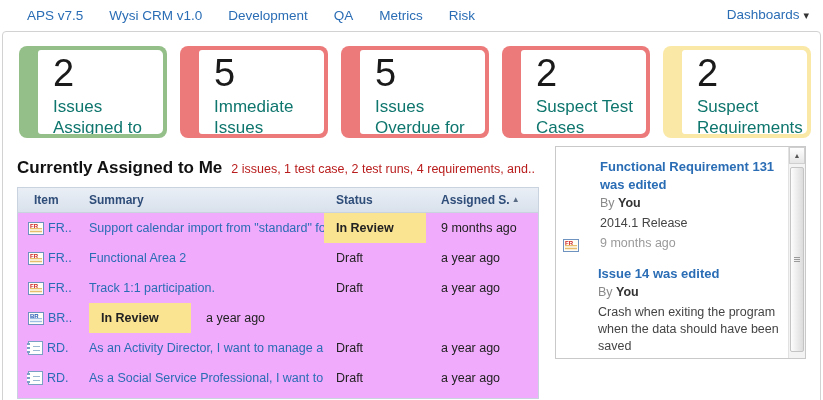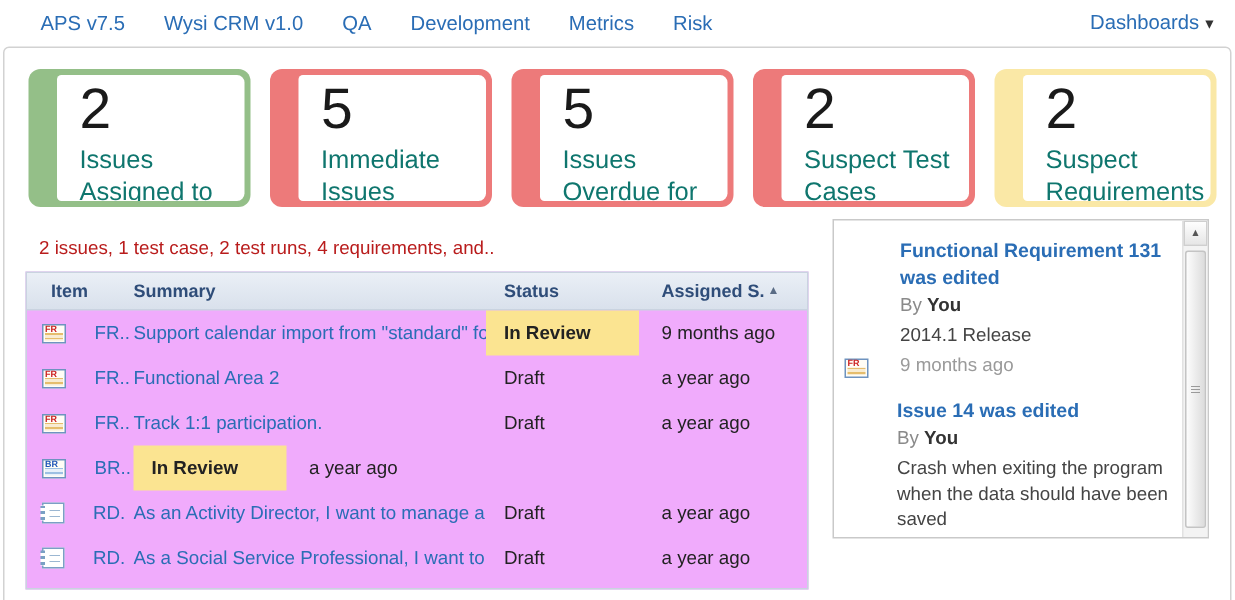--- a/index.html
+++ b/index.html
@@ -39,21 +39,21 @@
   .thead { display:flex; align-items:center; height:25px; padding-left:10px;
     background:linear-gradient(#eaeff6,#d9e1ec); border-bottom:1px solid #c9d3e0;
     font-size:12px; font-weight:bold; color:#2f4d79; }
   .col-item { width:61px; padding-left:6px; }
   .col-summary { width:235px; }
   .col-status { width:102px; padding-left:12px; }
   .col-assigned { flex:1; padding-left:15px; }
   .sort-arrow { font-size:8px; color:#5a6c85; margin-left:2px; vertical-align:2px; }
   .trow { display:flex; align-items:stretch; height:30px; padding-left:10px; font-size:12.5px; }
   .trow > div { display:flex; align-items:center; }
-  .cell-item { width:61px; gap:19px; }
+  .cell-item { width:61px; gap:4px; }
   .cell-item a { color:#2a6db5; text-decoration:none; }
   .cell-summary { width:235px; overflow:hidden; white-space:nowrap; }
   .cell-summary a { color:#2a6db5; text-decoration:none; overflow:hidden; white-space:nowrap; }
   .cell-status { width:102px; padding-left:12px; color:#222; }
   .cell-status.hl { background:#fbe491; font-weight:bold; }
   .cell-assigned { flex:1; padding-left:15px; color:#222; }
 
   
   .icon-doc { width:16px; height:13px; border:1px solid #6e93c0; background:#fffdf5;
     position:relative; flex:none; }
@@ -93,22 +93,22 @@
     background:linear-gradient(90deg,#fdfdfd,#dcdcdc); border:1px solid #c4c4c4; border-radius:2px; }
   .sb-grip { position:absolute; left:3px; right:3px; top:50%; margin-top:-3px; height:6px;
     background:repeating-linear-gradient(#9a9a9a 0 1px, transparent 1px 2px); }
 </style>
 </head>
 <body>
 
 <div class="tabbar">
   <div class="tab">APS v7.5</div>
   <div class="tab">Wysi CRM v1.0</div>
+  <div class="tab">Development</div>
   <div class="tab">QA</div>
-  <div class="tab">Development</div>
   <div class="tab">Metrics</div>
   <div class="tab">Risk</div>
   <div class="dashboards"><span>Dashboards</span><span class="arr">▾</span></div>
 </div>
 
 <div class="container">
 
   <div class="cards">
     <div class="card" style="background: rgb(148, 191, 136);">
       <div class="card-inner">
@@ -139,20 +139,21 @@
         <div class="card-value">2</div>
         <div class="card-label">Suspect Requirements</div>
       </div>
     </div>
   </div>
 
   <div class="main">
 
     <div class="leftcol">
       <div class="section-head">
+        <span class="section-title">Currently Assigned to Me</span>
         <span class="section-sub">2 issues, 1 test case, 2 test runs, 4 requirements, and..</span>
       </div>
       <div class="tbl">
         <div class="thead">
           <div class="col-item">Item</div>
           <div class="col-summary">Summary</div>
           <div class="col-status">Status</div>
           <div class="col-assigned"><span>Assigned S.</span><span class="sort-arrow">▲</span></div>
         </div>
 

